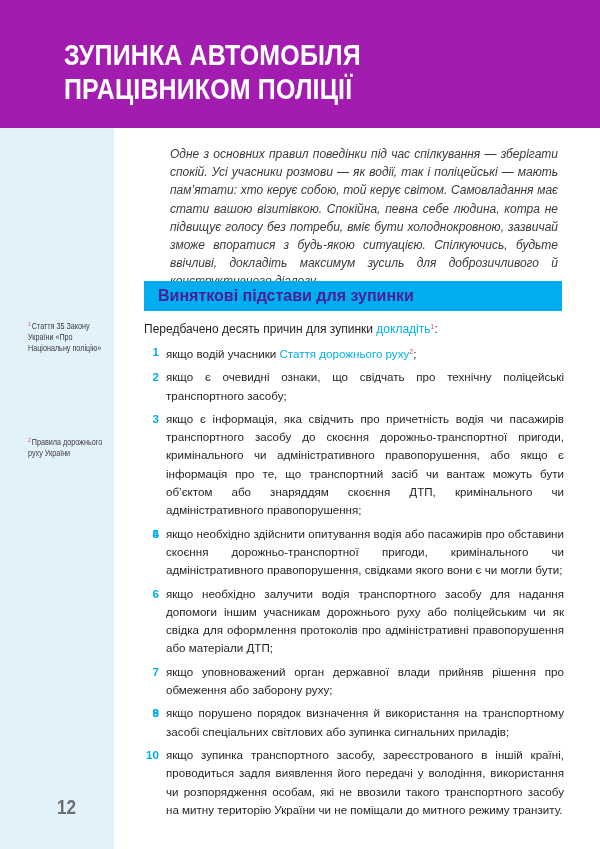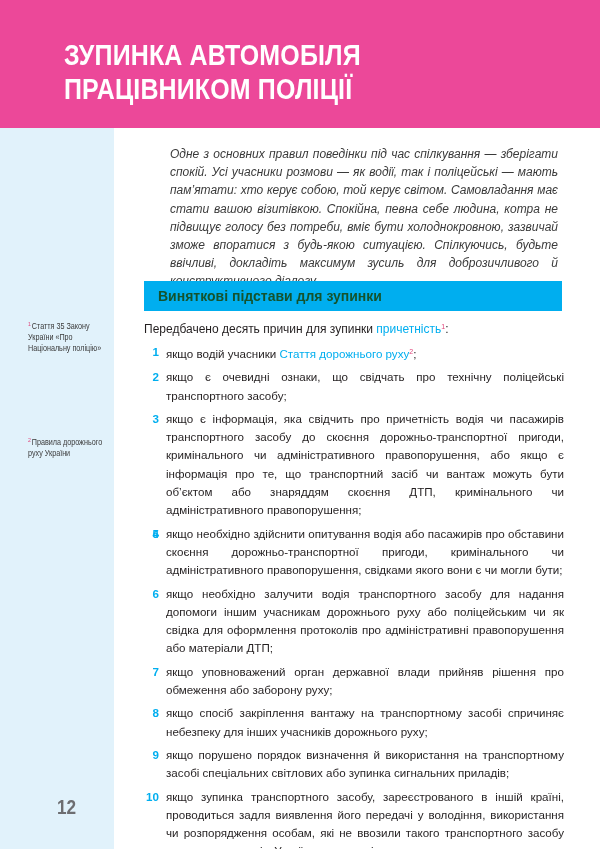--- a/index.html
+++ b/index.html
@@ -1,21 +1,21 @@
 <!DOCTYPE html>
 <html><head>
   <meta charset="utf-8">
   <style>
     * { margin: 0; padding: 0; box-sizing: border-box; }
     html, body { width: 600px; height: 849px; overflow: hidden; background: #ffffff; }
     body { position: relative; font-family: "Liberation Sans", sans-serif; color: #231f20; }
 
     .header-band {
       position: absolute; left: 0; top: 0; width: 600px; height: 128px;
-      background: #ec4899;
+      background: #a21caf;
     }
     .page-title {
       position: absolute; left: 64px; top: 38px;
       color: #ffffff; font-family: "Liberation Sans", sans-serif;
       font-weight: bold; font-size: 29px; line-height: 34px;
       letter-spacing: 0.2px; transform: scaleX(0.86); transform-origin: left top;
       text-transform: uppercase;
     }
     .page-title span { display: block; }
 
@@ -44,21 +44,21 @@
       font-style: italic; font-size: 12px; line-height: 18.2px; color: #3a3a3a;
       text-align: justify;
     }
 
     .section-banner {
       position: absolute; left: 144px; top: 281px; width: 418px; height: 30px;
       background: #00aeef;
     }
     .section-title {
       position: absolute; left: 14px; top: 6px;
-      color: #14532d; font-weight: bold; font-size: 14px; line-height: 18px;
+      color: #4c1d95; font-weight: bold; font-size: 16px; line-height: 18px;
     }
 
     .lead {
       position: absolute; left: 144px; top: 319px; width: 420px;
       font-size: 12px; line-height: 16px; color: #231f20;
     }
     .link { color: #00aeef; }
     .fn-mark { color: #e0457b; font-size: 7px; vertical-align: 4px; }
 
     .reasons {
@@ -96,21 +96,21 @@
 
 <div class="page-number">12</div>
 
 <p class="intro">Одне з основних правил поведінки під час спілкування — зберігати спокій. Усі учасники розмови — як водії, так і поліцейські — мають пам’ятати: хто керує собою, той керує світом. Самовладання має стати вашою візитівкою. Спокійна, певна себе людина, котра не підвищує голосу без потреби, вміє бути холоднокровною, зазвичай зможе впоратися з будь-якою ситуацією. Спілкуючись, будьте ввічливі, докладіть максимум зусиль для доброзичливого й конструктивного діалогу.</p>
 
 <div class="section-banner">
   <h2 class="section-title">Виняткові підстави для зупинки</h2>
 </div>
 
 <p class="lead">
-  <span>Передбачено десять причин для зупинки </span><span class="link">причетність</span><span class="fn-mark">1</span><span>:</span>
+  <span>Передбачено десять причин для зупинки </span><span class="link">докладіть</span><span class="fn-mark">1</span><span>:</span>
 </p>
 
 <ol class="reasons">
   <li class="reason">
     <span class="reason-num">1</span>
     <span>якщо водій учасники </span><span class="link">Стаття дорожнього руху</span><span class="fn-mark">2</span><span>;</span>
   </li>
   <li class="reason">
     <span class="reason-num">2</span>
     <span>якщо є очевидні ознаки, що свідчать про технічну поліцейські транспортного засобу;</span>
@@ -129,21 +129,20 @@
   <li class="reason">
     <span class="reason-num">6</span>
     <span>якщо необхідно залучити водія транспортного засобу для надання допомоги іншим учасникам дорожнього руху або поліцейським чи як свідка для оформлення протоколів про адміністративні правопорушення або матеріали ДТП;</span>
   </li>
   <li class="reason">
     <span class="reason-num">7</span>
     <span>якщо уповноважений орган державної влади прийняв рішення про обмеження або заборону руху;</span>
   </li>
   <li class="reason">
     <span class="reason-num">8</span>
-    <span>якщо спосіб закріплення вантажу на транспортному засобі спричиняє небезпеку для інших учасників дорожнього руху;</span>
   </li>
   <li class="reason">
     <span class="reason-num">9</span>
     <span>якщо порушено порядок визначення й використання на транспортному засобі спеціальних світлових або зупинка сигнальних приладів;</span>
   </li>
   <li class="reason">
     <span class="reason-num">10</span>
     <span>якщо зупинка транспортного засобу, зареєстрованого в іншій країні, проводиться задля виявлення його передачі у володіння, використання чи розпорядження особам, які не ввозили такого транспортного засобу на митну територію України чи не поміщали до митного режиму транзиту.</span>
   </li>
 </ol>

